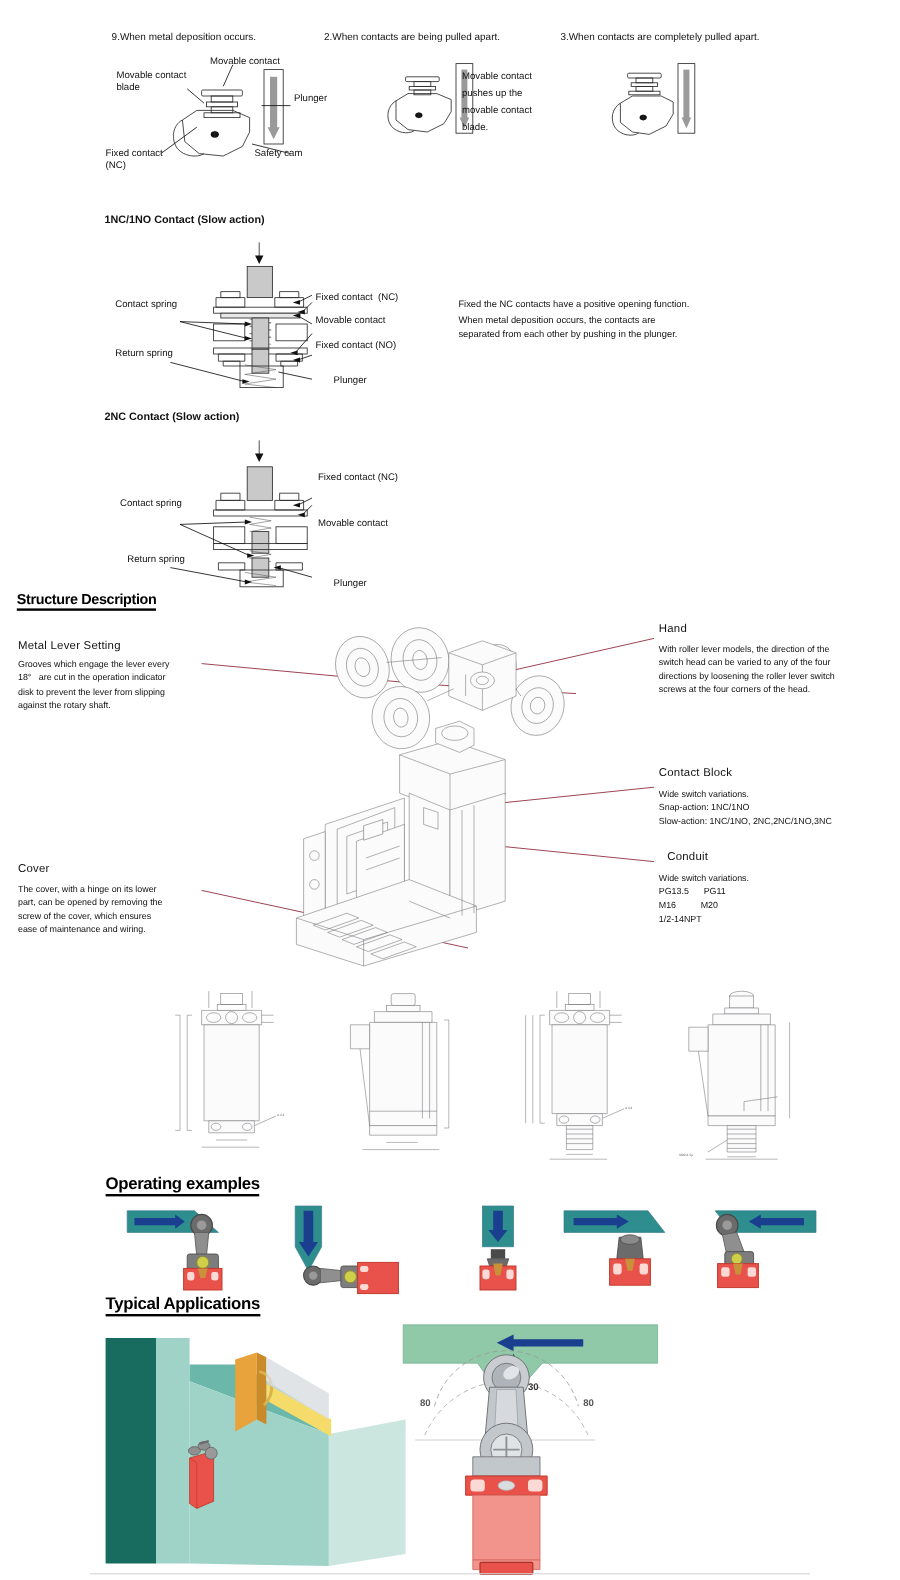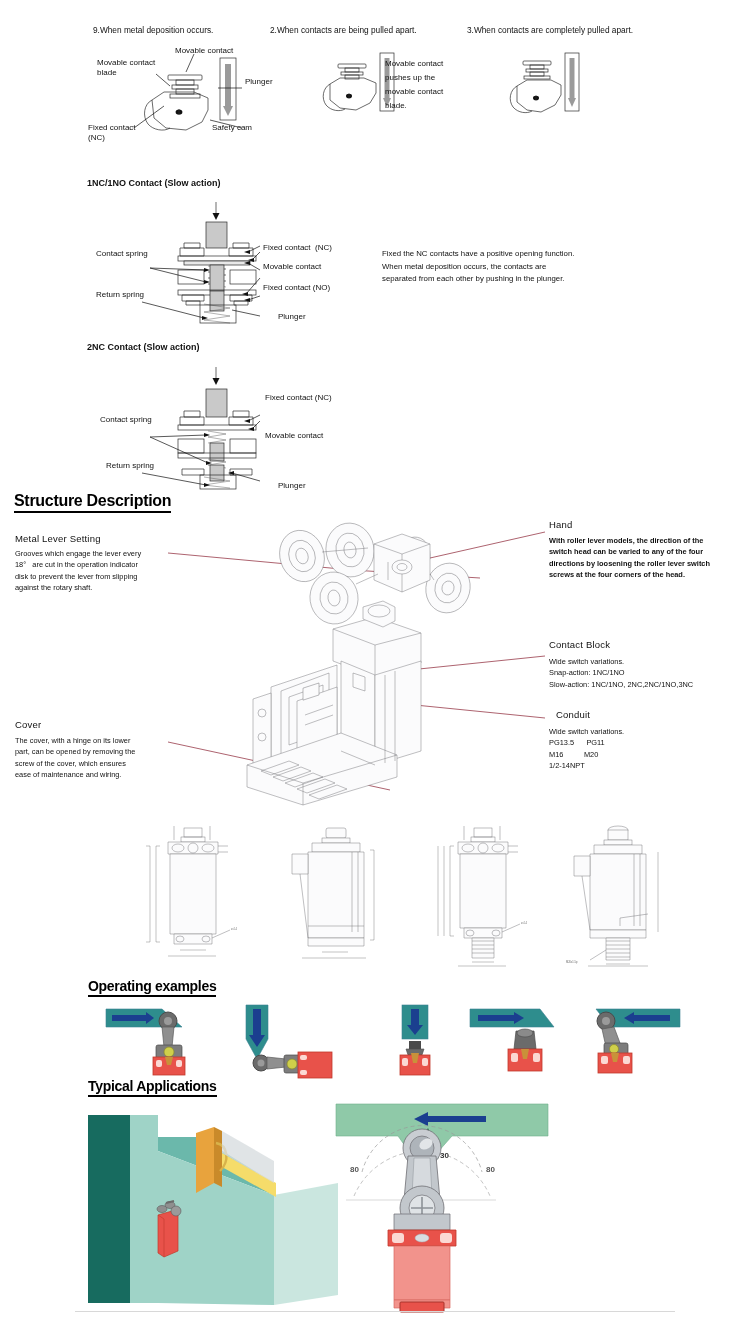--- a/index.html
+++ b/index.html
@@ -21,21 +21,21 @@
   
   .sec-h {
     position:absolute;
     font-weight:bold;
     color:#000;
     border-bottom:2.5px solid #000;
     display:inline-block;
     padding-bottom:1px;
     letter-spacing:-0.3px;
   }
-  #h-structure { left:14px; top:492px; font-size:16px; }
+  #h-structure { left:14px; top:492px; font-size:12px; }
   #h-operating { left:88px; top:978px; font-size:14px; }
   #h-typical   { left:88px; top:1078px; font-size:14px; }
 
   
   .top-cap { position:absolute; font-size:8.3px; color:#111; white-space:nowrap; }
 
   
   .sub-h { position:absolute; font-size:9px; font-weight:bold; color:#111; white-space:nowrap; }
 
   
@@ -270,21 +270,21 @@
 disk to prevent the lever from slipping
 against the rotary shaft.</div>
 
   <div class="callout-title" style="left:15px; top:719px;">Cover</div>
   <div class="callout-body" style="left:15px; top:735px; white-space:pre;">The cover, with a hinge on its lower
 part, can be opened by removing the
 screw of the cover, which ensures
 ease of maintenance and wiring.</div>
 
   <div class="callout-title" style="left:549px; top:519px;">Hand</div>
-  <div class="callout-body" style="left:549px; top:535px; white-space:pre;font-weight:bold;">With roller lever models, the direction of the
+  <div class="callout-body" style="left:549px; top:535px; white-space:pre;">With roller lever models, the direction of the
 switch head can be varied to any of the four
 directions by loosening the roller lever switch
 screws at the four corners of the head.</div>
 
   <div class="callout-title" style="left:549px; top:639px;">Contact Block</div>
   <div class="callout-body" style="left:549px; top:656px; white-space:pre;">Wide switch variations.
 Snap-action: 1NC/1NO
 Slow-action: 1NC/1NO, 2NC,2NC/1NO,3NC</div>
 
   <div class="callout-title" style="left:556px; top:709px;">Conduit</div>

